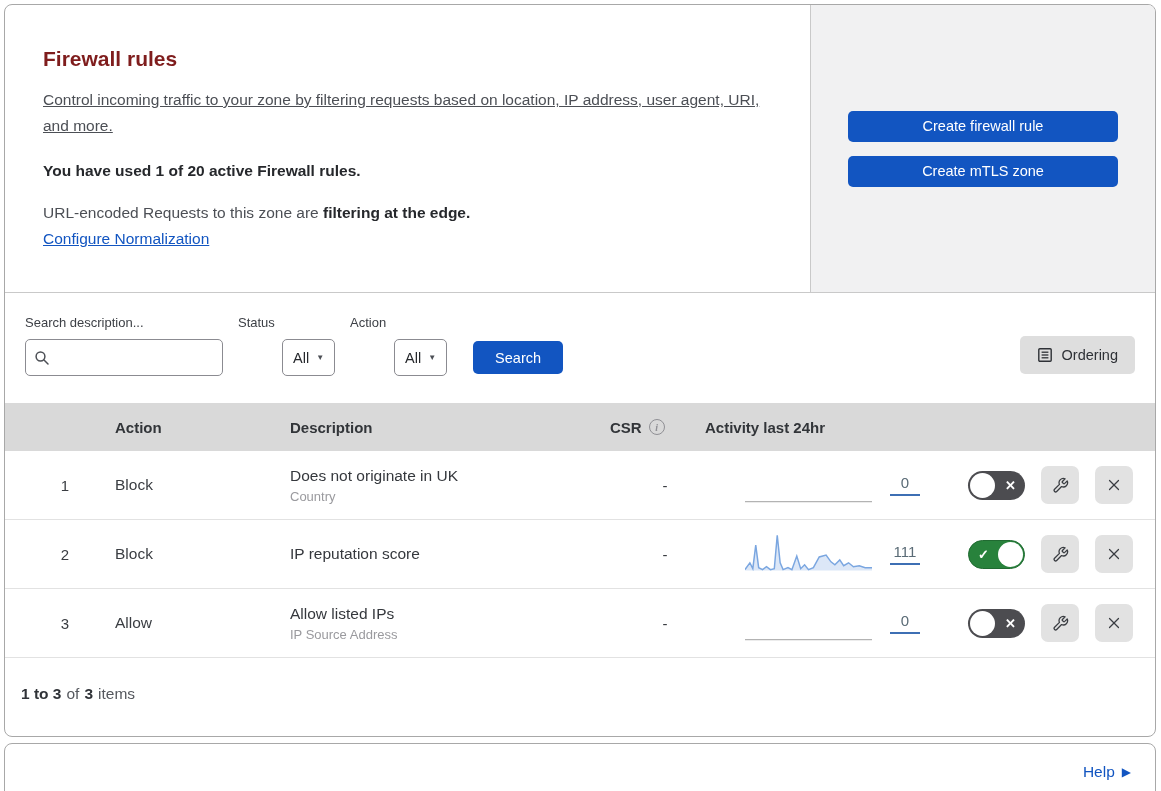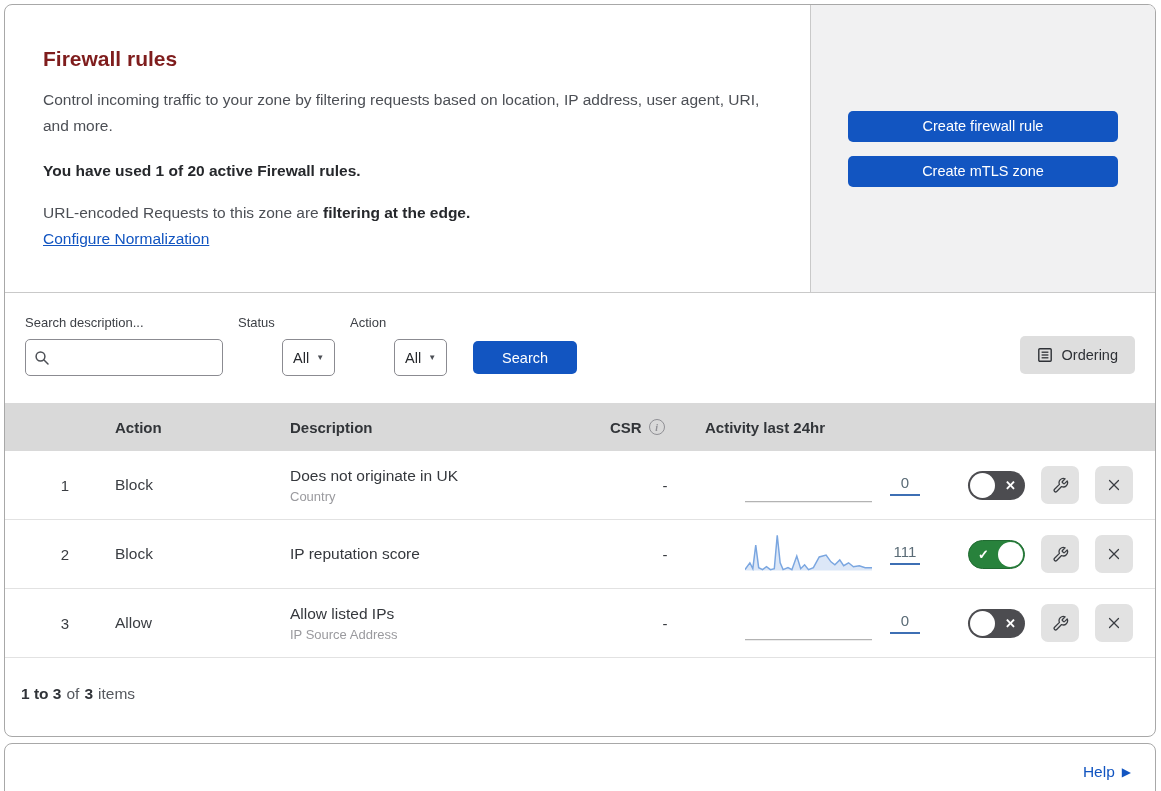--- a/index.html
+++ b/index.html
@@ -6,37 +6,37 @@
   html,body { margin:0; padding:0; background:#fff; }
   body { padding:4px; font-family:"Liberation Sans", sans-serif; color:#36393f; width:1161px; }
   .card { width:1152px; border:1px solid #a8a8a8; border-radius:8px; background:#fff; }
   .card.main { height:733px; overflow:hidden; }
   .card.helpbar { height:58px; margin-top:6px; display:flex; align-items:center; justify-content:flex-end; padding-right:24px; }
 
   
   .hero { display:flex; height:288px; border-bottom:1px solid #c9c9c9; }
   .hero-left { flex:1; padding:34px 40px 0 38px; }
   .hero-title { font-size:21px; font-weight:600; color:#7f1d1d; margin:8px 0 16px; }
-  .hero-desc { font-size:15.5px; color:#4c4f55; line-height:1.7; max-width:745px; margin:0 0 10px; }
+  .hero-desc { font-size:15.5px; color:#4c4f55; line-height:1.7; max-width:745px; margin:0 0 10px;text-decoration:underline; }
   .hero-usage { font-size:15.5px; font-weight:700; color:#26282c; margin:22px 0 0; }
   .hero-norm { font-size:15.5px; color:#4c4f55; margin:24px 0 0; }
   .hero-norm b { color:#26282c; }
   .hero-link { display:inline-block; margin-top:8px; font-size:15.5px; color:#1255c1; text-decoration:underline; cursor:pointer; }
   .hero-right { width:345px; background:#f1f1f2; border-left:1px solid #c9c9c9; display:flex; flex-direction:column; justify-content:center; align-items:center; gap:14px; }
   .btn-primary { width:270px; height:31px; background:#1255c1; color:#fff; border:none; border-radius:5px; font-size:14.5px; font-family:inherit; cursor:pointer; }
 
   
   .filters { position:relative; padding:22px 22px 27px 20px; display:flex; align-items:flex-end; }
   .fgroup { display:flex; flex-direction:column; margin-right:15px; }
   .flabel { font-size:13px; color:#3d4046; margin-bottom:9px; }
   .searchbox { width:198px; height:37px; border:1px solid #8b8b91; border-radius:5px; display:flex; align-items:center; padding:0 8px; background:#fff; }
   .searchbox input { border:none; outline:none; flex:1; min-width:0; font-family:inherit; font-size:14px; }
   .selectbox { height:37px; border:1px solid #8b8b91; border-radius:5px; background:#fff; display:flex; align-items:center; gap:7px; padding:0 10px; font-size:14.5px; color:#26282c; cursor:pointer;margin-left:44px; }
   .dd-arrow { font-size:8px; color:#4c4f55; }
-  .btn-search { height:33px; padding:0 29px; margin:0 0 2px 11px; background:#1255c1; color:#fff; border:none; border-radius:5px; font-size:14.5px; font-family:inherit; cursor:pointer; }
+  .btn-search { height:33px; padding:0 22px; margin:0 0 2px 11px; background:#1255c1; color:#fff; border:none; border-radius:5px; font-size:14.5px; font-family:inherit; cursor:pointer; }
   .btn-ordering { position:absolute; right:20px; bottom:29px; height:38px; padding:0 17px; background:#dedede; border:none; border-radius:5px; display:flex; align-items:center; gap:9px; font-size:14.5px; font-family:inherit; color:#2e3136; cursor:pointer; }
 
   
   .thead, .trow { display:grid; grid-template-columns:105px 175px 320px 95px 220px 1fr; align-items:center; }
   .thead { height:48px; background:#d9d9d9; font-weight:600; font-size:15px; color:#323539; }
   .cell { padding-left:5px; }
   .th-csr { display:flex; align-items:center; gap:7px; }
   .info-icon { width:16px; height:16px; border:1px solid #909095; border-radius:50%; color:#909095; font-size:10px; font-family:"Liberation Serif", serif; font-style:italic; display:inline-flex; align-items:center; justify-content:center; }
   .trow { height:69px; border-bottom:1px solid #e2e2e2; }
   .trow:last-child { border-bottom:1px solid #e2e2e2; }

